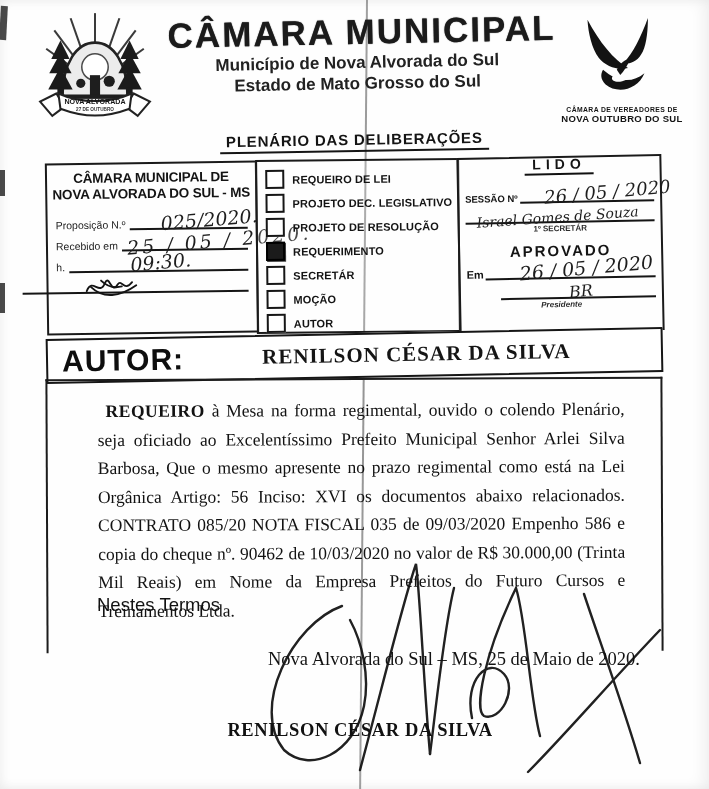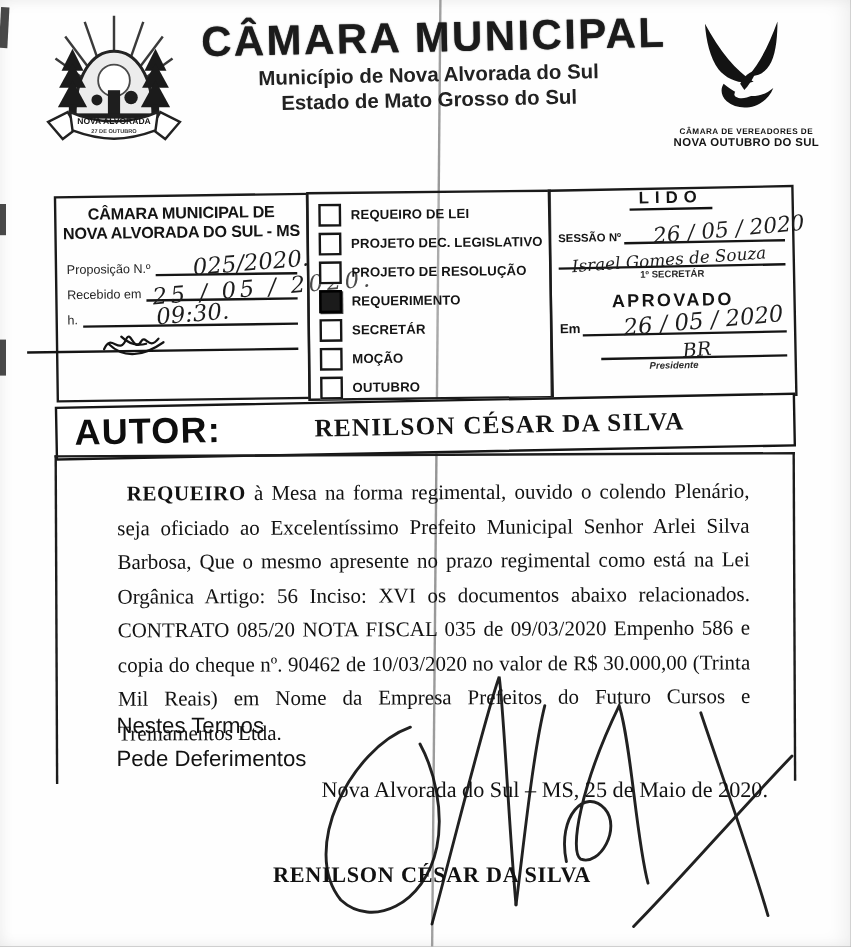--- a/index.html
+++ b/index.html
@@ -150,20 +150,23 @@
         <path d="M80,0 C72,22 63,40 52,52 C61,54 69,49 74,39 C79,29 80,12 80,0 Z" fill="#131313"></path>
         <path d="M28,60 C44,74 62,76 76,64 C68,84 44,88 31,77 C25,71 25,65 28,60 Z" fill="#131313"></path>
         <ellipse cx="49" cy="68" rx="11" ry="5.5" fill="#fdfdfd" transform="rotate(-14 49 68)"></ellipse>
         <path d="M44,60 C48,52 54,48 60,47 C56,56 52,62 48,66 Z" fill="#131313"></path>
       </svg>
       <div class="rl-line1">CÂMARA DE VEREADORES DE</div>
       <div class="rl-line2">NOVA OUTUBRO DO SUL</div>
     </div>
   </div>
 
+  <div class="section-title">
+    <span>PLENÁRIO DAS DELIBERAÇÕES</span>
+  </div>
 
   <div class="box reception-box">
     <div class="rec-title">CÂMARA MUNICIPAL DE</div>
     <div class="rec-title" style="margin-top:0;">NOVA ALVORADA DO SUL - MS</div>
 
     <div class="field-row" style="margin-top:8px;">
       <span class="field-label">Proposição N.º</span>
       <span class="wline">
         <span class="hand hand-val hv-prop">025/2020.</span>
       </span>
@@ -214,21 +217,21 @@
     <div class="cb-row">
       <span class="cb-square"></span>
       <span class="cb-label">SECRETÁR</span>
     </div>
     <div class="cb-row">
       <span class="cb-square"></span>
       <span class="cb-label">MOÇÃO</span>
     </div>
     <div class="cb-row">
       <span class="cb-square"></span>
-      <span class="cb-label">OUTUBRO</span>
+      <span class="cb-label">AUTOR</span>
     </div>
   </div>
 
   <div class="box approval-box">
     <div class="lido">
       <span>LIDO</span>
     </div>
 
     <div class="ap-row" style="margin-top:8px;">
       <span class="ap-label">SESSÃO Nº</span>
@@ -265,21 +268,20 @@
     <div class="autor-label">AUTOR:</div>
     <div class="autor-name">RENILSON CÉSAR DA SILVA</div>
   </div>
 
   <div class="body-box">
     <p class="body-text"><b>REQUEIRO</b><span> à Mesa na forma regimental, ouvido o colendo Plenário, seja oficiado ao Excelentíssimo Prefeito Municipal Senhor Arlei Silva Barbosa, Que o mesmo apresente no prazo regimental como está na Lei Orgânica Artigo: 56 Inciso: XVI os documentos abaixo relacionados. CONTRATO 085/20 NOTA FISCAL 035 de 09/03/2020 Empenho 586 e copia do cheque nº. 90462 de 10/03/2020 no valor de R$ 30.000,00 (Trinta Mil Reais) em Nome da Empresa Prefeitos do Futuro Cursos e Treinamentos Ltda.</span></p>
   </div>
 
   <div class="closing-terms">
     <div>Nestes Termos</div>
-    <div>Pede Deferimentos</div>
   </div>
 
   <div class="dateline">Nova Alvorada do Sul – MS, 25 de Maio de 2020.</div>
 
   <svg class="big-signature" viewBox="0 0 440 222" fill="none" stroke="#0f0f0f" stroke-width="2.4" stroke-linecap="round" opacity=".92">
     <path d="M110,48 C60,66 18,150 52,192 C78,216 122,196 132,148 C138,118 130,84 118,62"></path>
     <path d="M128,212 C150,130 172,40 184,6 C188,36 192,130 198,196"></path>
     <path d="M198,196 C204,150 212,70 222,30"></path>
     <path d="M240,160 C232,122 256,98 272,116 C286,132 268,164 252,158 C242,152 252,96 284,30 C294,62 298,140 308,178"></path>
     <path d="M296,214 C330,180 382,120 428,72"></path>

